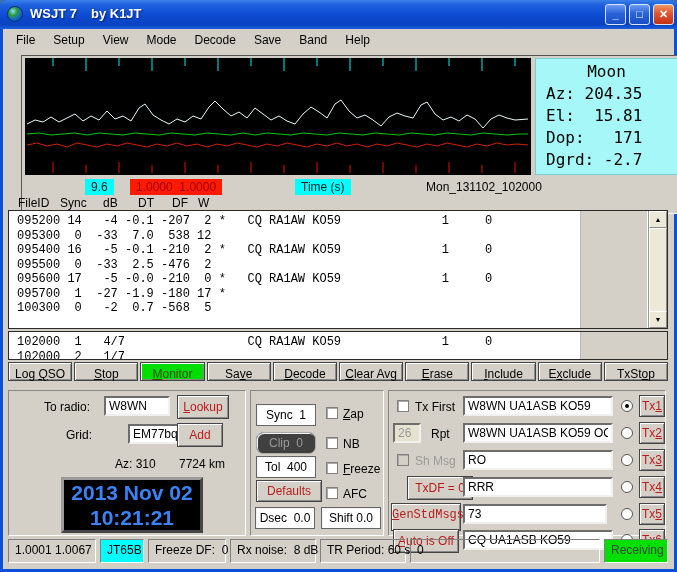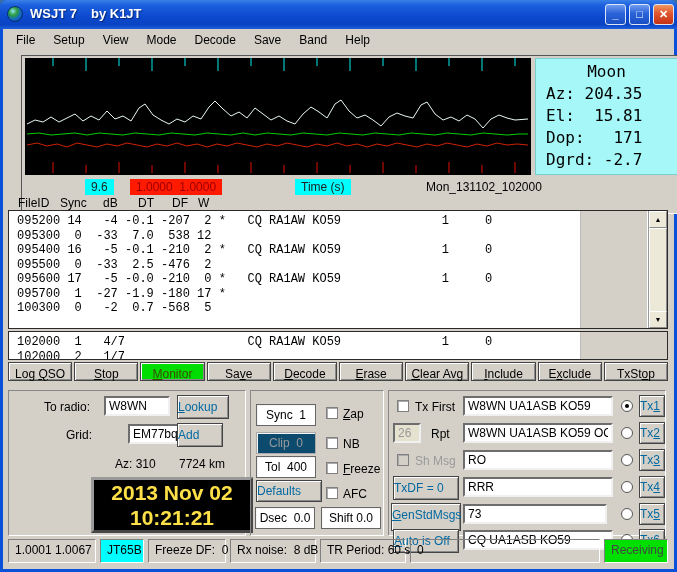--- a/index.html
+++ b/index.html
@@ -77,27 +77,27 @@
   
   .group { position:absolute; top:361px; height:146px; border:1px solid; border-color:#878787 #fff #fff #878787; }
   .g-left { left:5px; width:238px; }
   .g-mid { left:247px; width:134px; }
   .g-right { left:385px; width:278px; }
 
   .lbl { position:absolute; color:#000; }
   .field { position:absolute; height:20px; background:#fff; border:2px solid; border-color:#6d6d6d #f0f0f0 #f0f0f0 #6d6d6d;
     font-size:12px; padding:1px 3px; color:#000; font-family:"Liberation Sans", sans-serif; }
   .btn { position:absolute; background:#d4d0c8; border:1px solid #444;
-    box-shadow:inset 1px 1px 0 #fff, inset -1px -1px 0 #8a8a8a; color:#0369a1; text-align:left; }
+    box-shadow:inset 1px 1px 0 #fff, inset -1px -1px 0 #8a8a8a; color:#b91c1c; text-align:center; }
   .wbtn { position:absolute; background:#fff; border:1px solid #666; box-shadow:inset 1px 1px 0 #f4f4f4;
     color:#000; text-align:center; white-space:pre; }
-  .wbtn.disabled { background:#0c4a6e; color:#9a9a9a; border-color:#aaa; }
-
-  .clock { position:absolute; left:52px; top:86px; width:162px; height:56px; background:#000;
-    border:3px outset #9a9a9a; text-align:center; color:#fde047; font-weight:bold; font-size:21px; line-height:25px;margin-left:30px; }
+  .wbtn.disabled { background:#404040; color:#9a9a9a; border-color:#aaa;border-radius:7px; }
+
+  .clock { position:absolute; left:52px; top:86px; width:142px; height:56px; background:#000;
+    border:3px outset #9a9a9a; text-align:center; color:#3b82f6; font-weight:bold; font-size:21px; line-height:25px; }
 
   .cb { position:absolute; width:12px; height:12px; background:#fff; border:1px solid #808080;
     box-shadow:inset 1px 1px 0 #aaa; }
   .cb.disabled { background:#d4d0c8; }
   .radio { position:absolute; width:12px; height:12px; border-radius:50%; background:#fff; border:1px solid #555; }
   .radio.on::after { content:""; position:absolute; left:3px; top:3px; width:4px; height:4px; border-radius:50%; background:#000; }
 
   .graylbl { color:#9a9a9a; }
 
   
@@ -190,22 +190,22 @@
 102000  2   1/7</pre>
       <div class="graypane gp2"></div>
     </div>
 
     <div class="toolbar">
       <div class="tbtn">Log <u>Q</u>SO</div>
       <div class="tbtn"><u>S</u>top</div>
       <div class="tbtn monitor"><u>M</u>onitor</div>
       <div class="tbtn">Sa<u>v</u>e</div>
       <div class="tbtn"><u>D</u>ecode</div>
+      <div class="tbtn"><u>C</u>lear Avg</div>
       <div class="tbtn"><u>E</u>rase</div>
-      <div class="tbtn"><u>C</u>lear Avg</div>
       <div class="tbtn"><u>I</u>nclude</div>
       <div class="tbtn">E<u>x</u>clude</div>
       <div class="tbtn">TxSt<u>o</u>p</div>
     </div>
 
     <div class="group g-left">
       <span class="lbl" style="left:35px; top:9px;">To radio:</span>
       <input class="field" style="left: 95px; top: 5px; width: 66px;" value="W8WN">
       <div class="btn" style="left:168px; top:4px; width:52px; height:24px; line-height:22px;"><u>L</u>ookup</div>
       <span class="lbl" style="left:57px; top:37px;">Grid:</span>
@@ -249,26 +249,26 @@
       <input class="field" style="left: 74px; top: 32px; width: 150px;" value="W8WN UA1ASB KO59 OOO">
       <div class="radio txradio" style="left:232px; top:36px;"></div>
       <div class="btn" style="left:250px; top:31px; width:26px; height:22px; line-height:20px;">Tx<u>2</u></div>
 
       <div class="cb disabled" style="left:8px; top:63px;"></div>
       <span class="lbl graylbl" style="left:26px; top:63px;">Sh Msg</span>
       <input class="field" style="left: 74px; top: 59px; width: 150px;" value="RO">
       <div class="radio txradio" style="left:232px; top:63px;"></div>
       <div class="btn" style="left:250px; top:58px; width:26px; height:22px; line-height:20px;">Tx<u>3</u></div>
 
-      <div class="btn" style="left:4px; top:85px; width:66px; height:24px; line-height:22px;">TxDF = 0</div>
+      <div class="btn" style="left:18px; top:85px; width:66px; height:24px; line-height:22px;">TxDF = 0</div>
       <input class="field" style="left: 74px; top: 86px; width: 150px;" value="RRR">
       <div class="radio txradio" style="left:232px; top:90px;"></div>
       <div class="btn" style="left:250px; top:85px; width:26px; height:22px; line-height:20px;">Tx<u>4</u></div>
 
-      <div class="btn" style="left:2px; top:112px; width:70px; height:28px; line-height:22px;"><u>G</u>enStdMsgs</div>
+      <div class="btn" style="left:2px; top:112px; width:70px; height:28px; line-height:22px;font-family:Liberation Mono, monospace;"><u>G</u>enStdMsgs</div>
       <input class="field" style="left: 74px; top: 113px; width: 144px;" value="73">
       <div class="radio txradio" style="left:232px; top:117px;"></div>
       <div class="btn" style="left:250px; top:112px; width:26px; height:22px; line-height:20px;">Tx<u>5</u></div>
 
       <div class="btn" style="left:4px; top:138px; width:66px; height:24px; line-height:22px;"><u>A</u>uto is Off</div>
       <input class="field" style="left: 74px; top: 139px; width: 150px;" value="CQ UA1ASB KO59">
       <div class="radio txradio" style="left:232px; top:143px;"></div>
       <div class="btn" style="left:250px; top:138px; width:26px; height:22px; line-height:20px;">Tx<u>6</u></div>
     </div>
 

